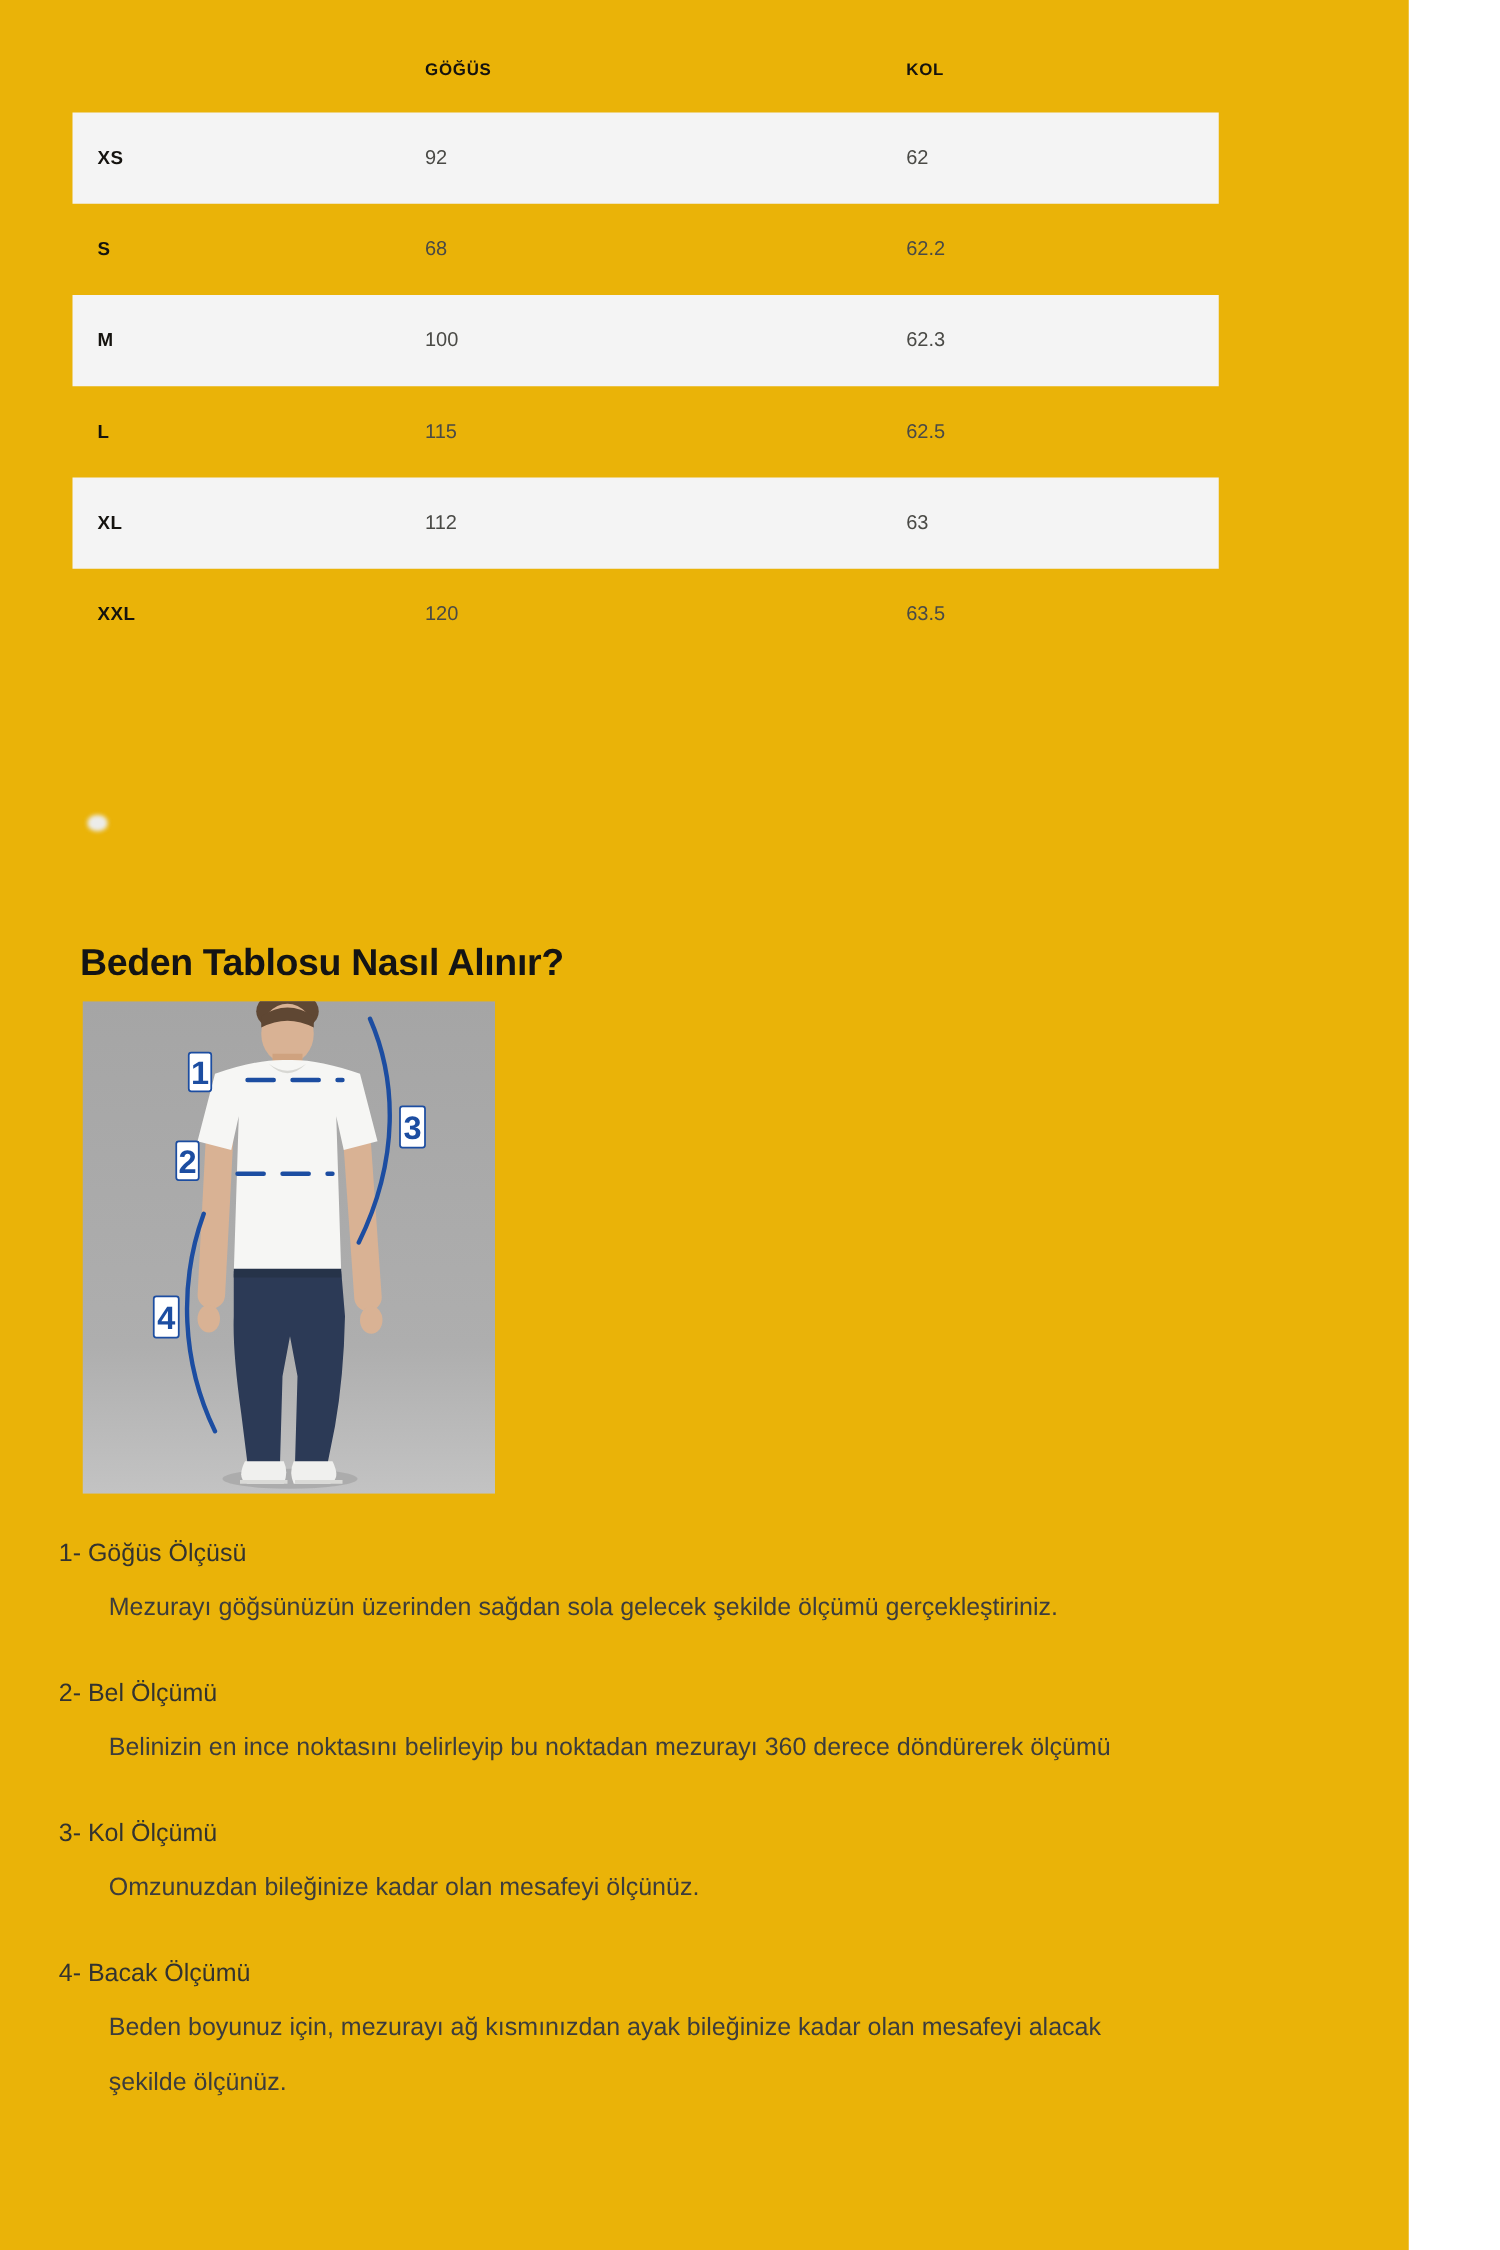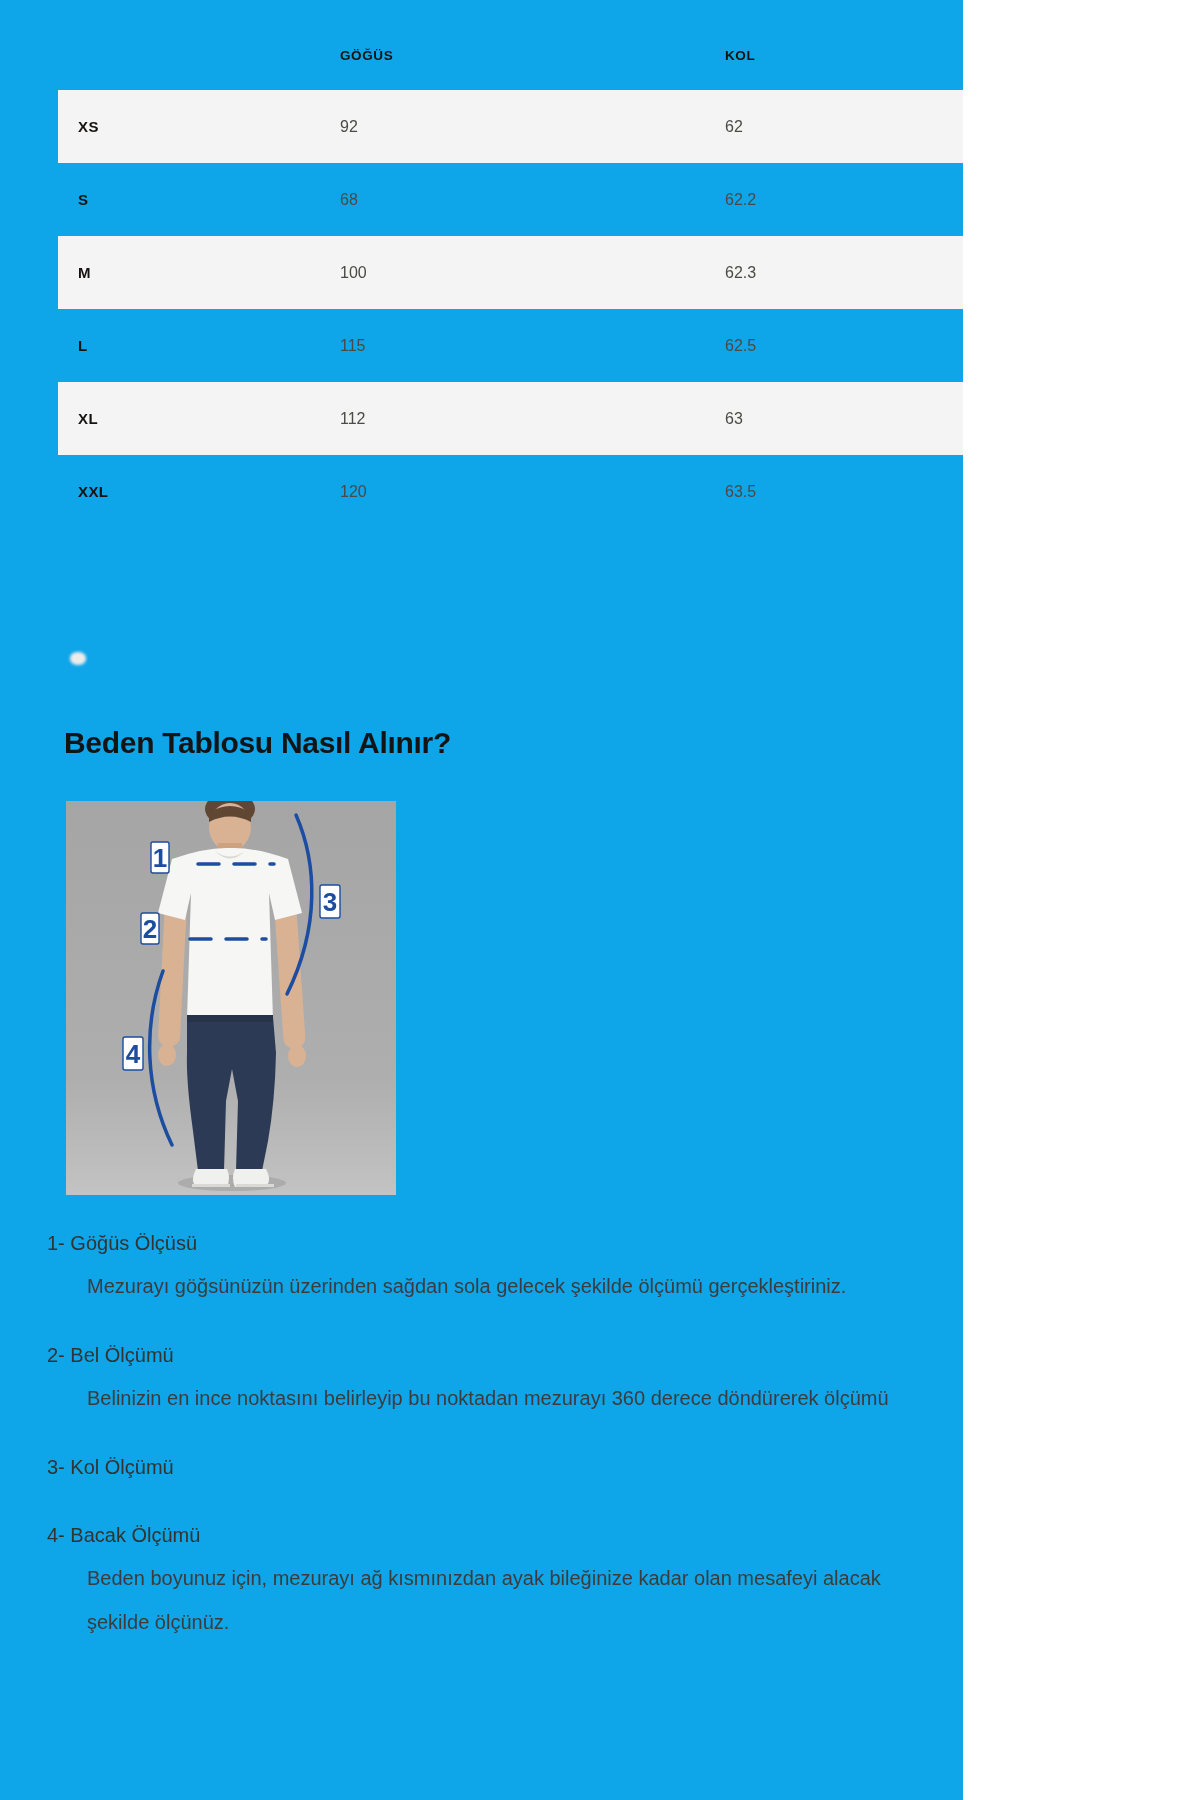--- a/index.html
+++ b/index.html
@@ -5,36 +5,36 @@
   :root{
     --annotation-blue:#1c4da1;
     --table-alt-row-bg:#f4f4f4;
     --photo-background:#a9a9a9;
     --heading-text:#141414;
     --body-text:#3c3c3c;
   }
   *{box-sizing:border-box;}
   html,body{margin:0;padding:0;background:#ffffff;}
   body{font-family:"Liberation Sans","DejaVu Sans",sans-serif;}
-  .page{position:relative;width:963px;height:1800px;background:#0ea5e9;overflow:hidden;text-decoration:underline;}
+  .page{position:relative;width:1127px;height:1800px;background:#eab308;overflow:hidden;text-decoration:underline;}
 
   
   .size-table{position:absolute;left:58px;top:20px;width:917px;}
   .t-row{display:grid;grid-template-columns:282px 385px 1fr;align-items:center;height:73px;}
   .t-row.header{height:70px;}
   .t-row.alt{background:var(--table-alt-row-bg);}
   .t-cell-size{padding-left:20px;font-size:15px;font-weight:bold;color:#15130f;letter-spacing:.4px;}
   .t-cell-head{font-size:13.5px;font-weight:bold;color:#15130f;letter-spacing:.6px;}
   .t-cell-val{font-size:16px;color:#4a4a46;}
 
   
   .artifact{position:absolute;left:70px;top:652px;width:16px;height:13px;background:#ececea;border-radius:45%;filter:blur(1.5px);}
 
   
-  .howto-heading{position:absolute;left:64px;top:724px;margin:0;font-size:30px;line-height:38px;font-weight:800;letter-spacing:-.3px;color:var(--heading-text);}
+  .howto-heading{position:absolute;left:64px;top:752px;margin:0;font-size:30px;line-height:38px;font-weight:800;letter-spacing:-.3px;color:var(--heading-text);}
 
   .figure-wrap{position:absolute;left:66px;top:801px;width:330px;height:394px;}
   .figure-wrap svg{display:block;width:330px;height:394px;}
   .ann{stroke:var(--annotation-blue);stroke-width:3.5;stroke-linecap:round;}
   .badge-rect{fill:#ffffff;stroke:var(--annotation-blue);stroke-width:1.4;}
   .badge-num{fill:var(--annotation-blue);font-family:"Liberation Sans","DejaVu Sans",sans-serif;
              font-size:26px;font-weight:bold;text-anchor:middle;}
 
   .instructions{position:absolute;left:47px;top:1222px;width:1000px;color:var(--body-text);}
   .inst{margin:0 0 26px 0;}
@@ -158,20 +158,21 @@
       <span class="inst-line">Mezurayı göğsünüzün üzerinden sağdan sola gelecek şekilde ölçümü gerçekleştiriniz.</span>
     </div>
 
     <div class="inst">
       <div class="inst-title">2- Bel Ölçümü</div>
       <span class="inst-line">Belinizin en ince noktasını belirleyip bu noktadan mezurayı 360 derece döndürerek ölçümü</span>
     </div>
 
     <div class="inst">
       <div class="inst-title">3- Kol Ölçümü</div>
+      <span class="inst-line">Omzunuzdan bileğinize kadar olan mesafeyi ölçünüz.</span>
     </div>
 
     <div class="inst">
       <div class="inst-title">4- Bacak Ölçümü</div>
       <span class="inst-line">Beden boyunuz için, mezurayı ağ kısmınızdan ayak bileğinize kadar olan mesafeyi alacak</span>
       <span class="inst-line">şekilde ölçünüz.</span>
     </div>
 
   </div>
 </div>

